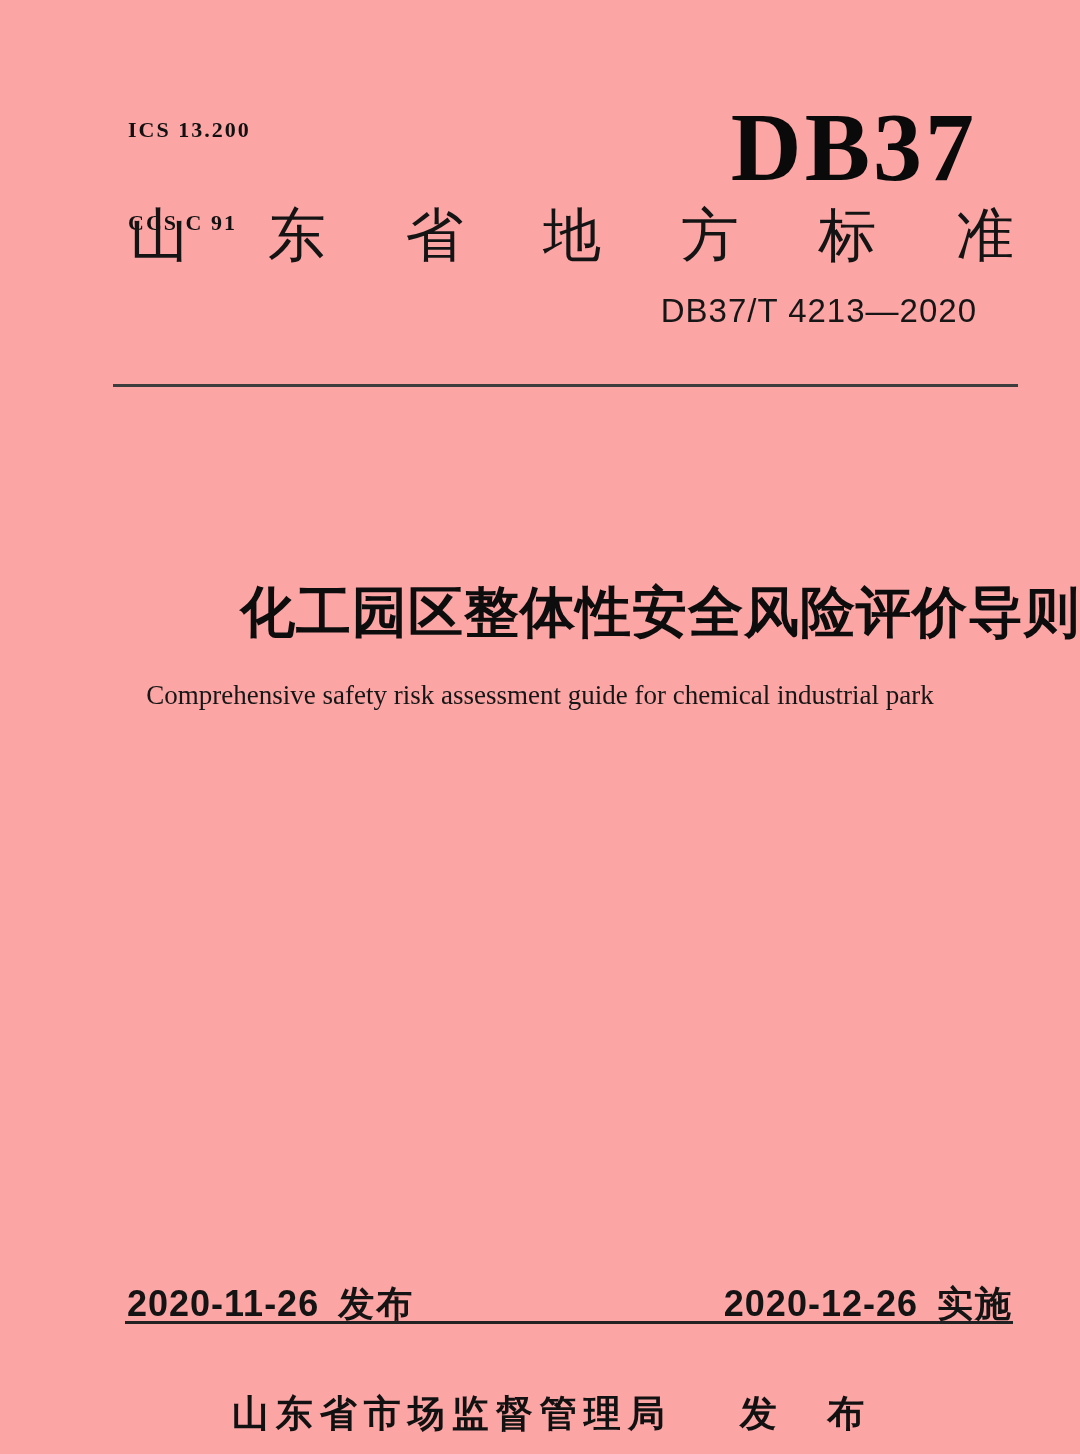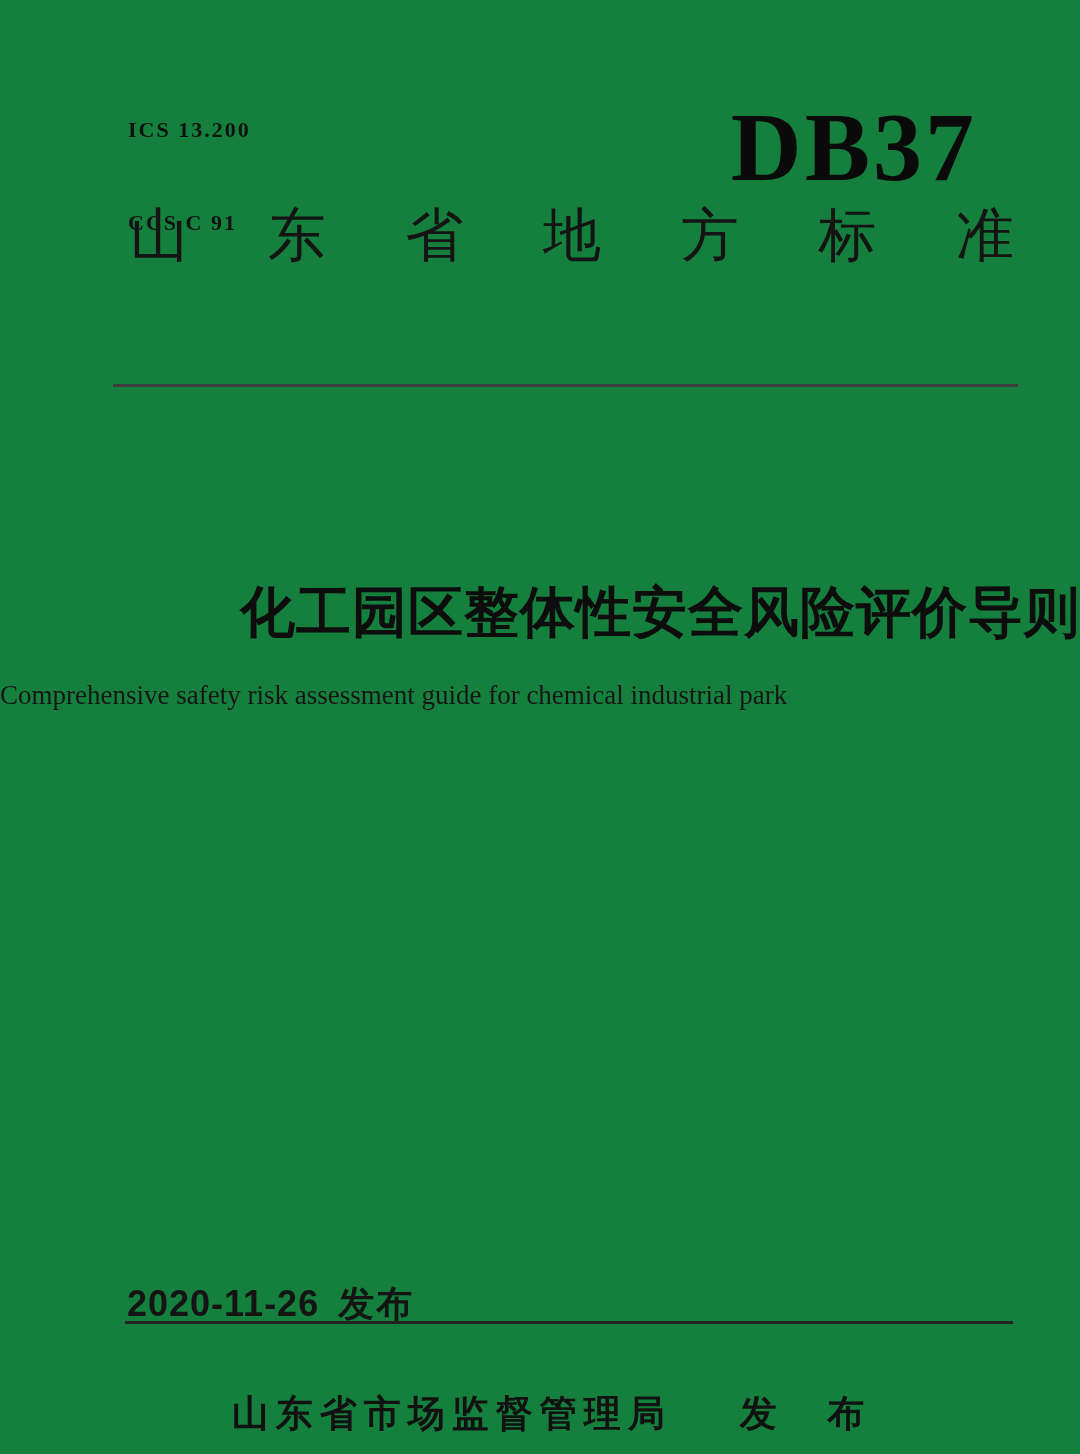--- a/index.html
+++ b/index.html
@@ -4,21 +4,21 @@
 <style>
   html, body {
     margin: 0;
     padding: 0;
     background: #ffffff;
   }
   .page {
     position: relative;
     width: 1080px;
     height: 1454px;
-    background: #15803d;
+    background: #fca5a5;
     color: #111111;
     font-family: "Liberation Sans", sans-serif;
     overflow: hidden;
   }
 
   
   .codes {
     position: absolute;
     left: 128px;
     top: 52px;
@@ -89,21 +89,21 @@
     font-weight: bold;
     letter-spacing: 1px;
     color: #0d0d0d;
   }
 
   .title-en {
     position: absolute;
     left: 0;
     top: 678px;
     width: 100%;
-    text-align: left;
+    text-align: center;
     font-family: "Liberation Serif", serif;
     font-size: 27px;
     line-height: 34px;
     color: #161616;
   }
 
   .dates-row {
     position: absolute;
     left: 127px;
     top: 1288px;
@@ -160,31 +160,36 @@
   <div class="standard-type">
     <span>山</span>
     <span>东</span>
     <span>省</span>
     <span>地</span>
     <span>方</span>
     <span>标</span>
     <span>准</span>
   </div>
 
+  <div class="standard-number">DB37/T 4213—2020</div>
 
   <div class="rule-top"></div>
 
   <div class="title-cn">化工园区整体性安全风险评价导则</div>
 
   <div class="title-en">Comprehensive safety risk assessment guide for chemical industrial park</div>
 
   <div class="dates-row">
     <div class="date-group">
       <span>2020-11-26</span>
       <span class="date-label">发布</span>
+    </div>
+    <div class="date-group">
+      <span>2020-12-26</span>
+      <span class="date-label">实施</span>
     </div>
   </div>
 
   <div class="rule-bottom"></div>
 
   <div class="publisher-row">
     <span class="publisher-name">山东省市场监督管理局</span>
     <span class="publish-label">发 布</span>
   </div>
 

